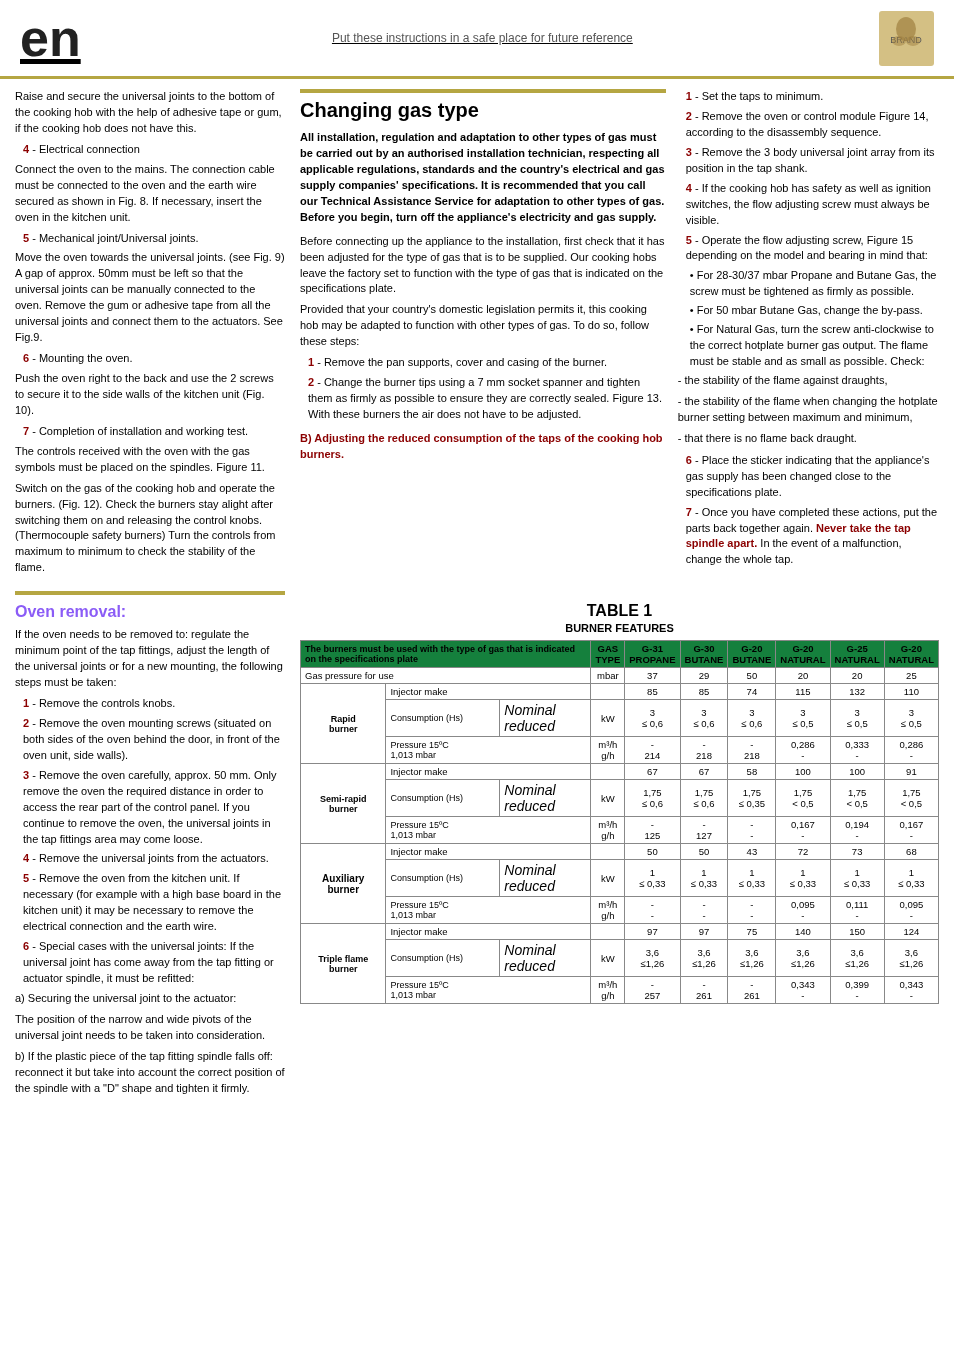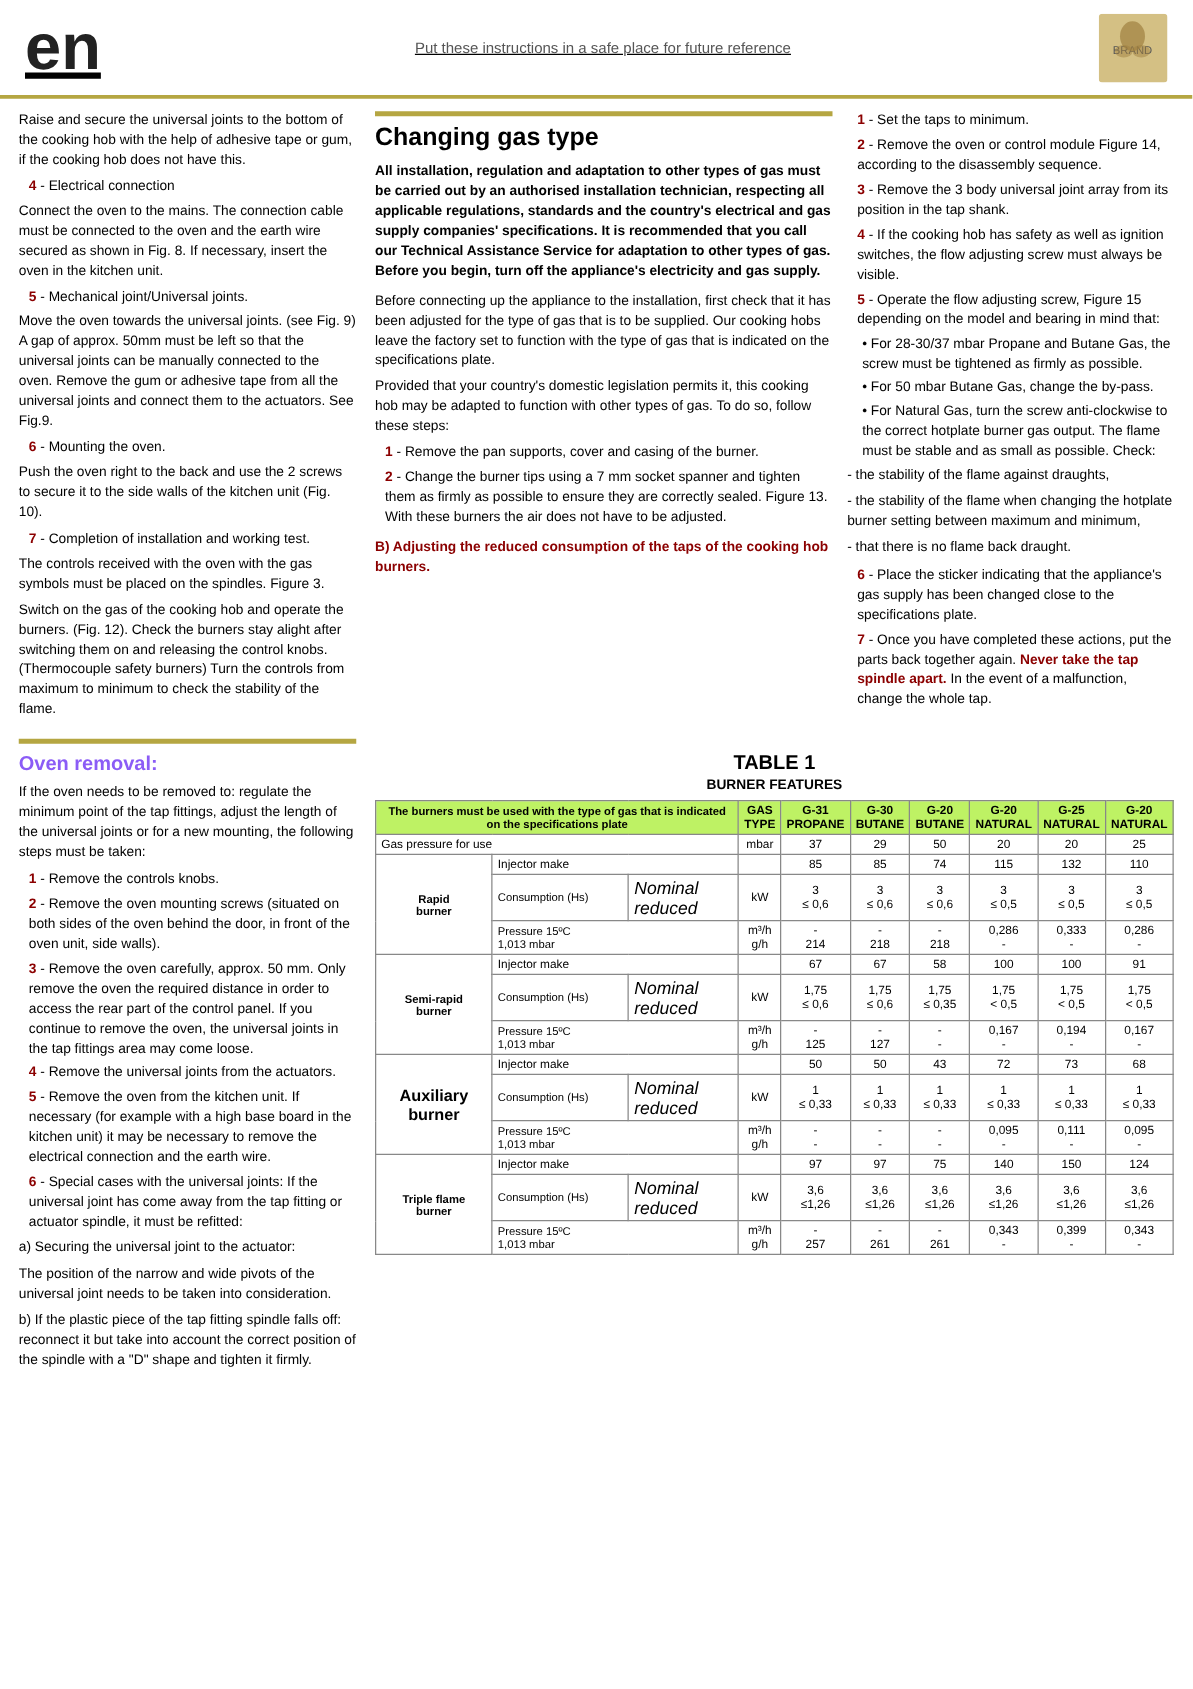--- a/index.html
+++ b/index.html
@@ -116,23 +116,22 @@
     table.burner-table th, table.burner-table td {
       border: 1px solid #888;
       padding: 2px 4px;
       text-align: center;
       vertical-align: middle;
     }
     table.burner-table .left-align {
       text-align: left;
     }
     table.burner-table .header-row th {
-      background: #bef264;
-      font-weight: bold;
-      text-align: center;
+      background: #15803d;
+      font-weight: bold;
     }
     table.burner-table .row-label {
       font-style: italic;
       font-size: 14px;
     }
     .oven-removal-bar {
       height: 4px;
       background: #b5a642;
       margin-bottom: 8px;
     }
@@ -161,21 +160,21 @@
 
     <div class="left-col">
       <p>Raise and secure the universal joints to the bottom of the cooking hob with the help of adhesive tape or gum, if the cooking hob does not have this.</p>
       <p class="numbered"><strong>4</strong> - Electrical connection</p>
       <p>Connect the oven to the mains. The connection cable must be connected to the oven and the earth wire secured as shown in Fig. 8. If necessary, insert the oven in the kitchen unit.</p>
       <p class="numbered"><strong>5</strong> - Mechanical joint/Universal joints.</p>
       <p>Move the oven towards the universal joints. (see Fig. 9) A gap of approx. 50mm must be left so that the universal joints can be manually connected to the oven. Remove the gum or adhesive tape from all the universal joints and connect them to the actuators. See Fig.9.</p>
       <p class="numbered"><strong>6</strong> - Mounting the oven.</p>
       <p>Push the oven right to the back and use the 2 screws to secure it to the side walls of the kitchen unit (Fig. 10).</p>
       <p class="numbered"><strong>7</strong> - Completion of installation and working test.</p>
-      <p>The controls received with the oven with the gas symbols must be placed on the spindles. Figure 3.</p>
+      <p>The controls received with the oven with the gas symbols must be placed on the spindles. Figure 11.</p>
       <p>Switch on the gas of the cooking hob and operate the burners. (Fig. 12). Check the burners stay alight after switching them on and releasing the control knobs. (Thermocouple safety burners) Turn the controls from maximum to minimum to check the stability of the flame.</p>
 
       <div style="margin-top: 15px;">
         <div class="oven-removal-bar"></div>
         <div class="section-title">Oven removal:</div>
         <p>If the oven needs to be removed to: regulate the minimum point of the tap fittings, adjust the length of the universal joints or for a new mounting, the following steps must be taken:</p>
         <p class="numbered"><strong>1</strong> - Remove the controls knobs.</p>
         <p class="numbered"><strong>2</strong> - Remove the oven mounting screws (situated on both sides of the oven behind the door, in front of the oven unit, side walls).</p>
         <p class="numbered"><strong>3</strong> - Remove the oven carefully, approx. 50 mm. Only remove the oven the required distance in order to access the rear part of the control panel. If you continue to remove the oven, the universal joints in the tap fittings area may come loose.</p>
         <p class="numbered"><strong>4</strong> - Remove the universal joints from the actuators.</p>
@@ -306,21 +305,21 @@
               <td>m³/h<br>g/h</td>
               <td>-<br>125</td>
               <td>-<br>127</td>
               <td>-<br>-</td>
               <td>0,167<br>-</td>
               <td>0,194<br>-</td>
               <td>0,167<br>-</td>
             </tr>
 
             <tr>
-              <td rowspan="3" style="font-weight:bold; font-size:13px;">Auxiliary<br>burner</td>
+              <td rowspan="3" style="font-weight:bold; font-size:10px;">Auxiliary<br>burner</td>
               <td colspan="2" class="left-align">Injector make</td>
               <td></td>
               <td>50</td>
               <td>50</td>
               <td>43</td>
               <td>72</td>
               <td>73</td>
               <td>68</td>
             </tr>
             <tr>

